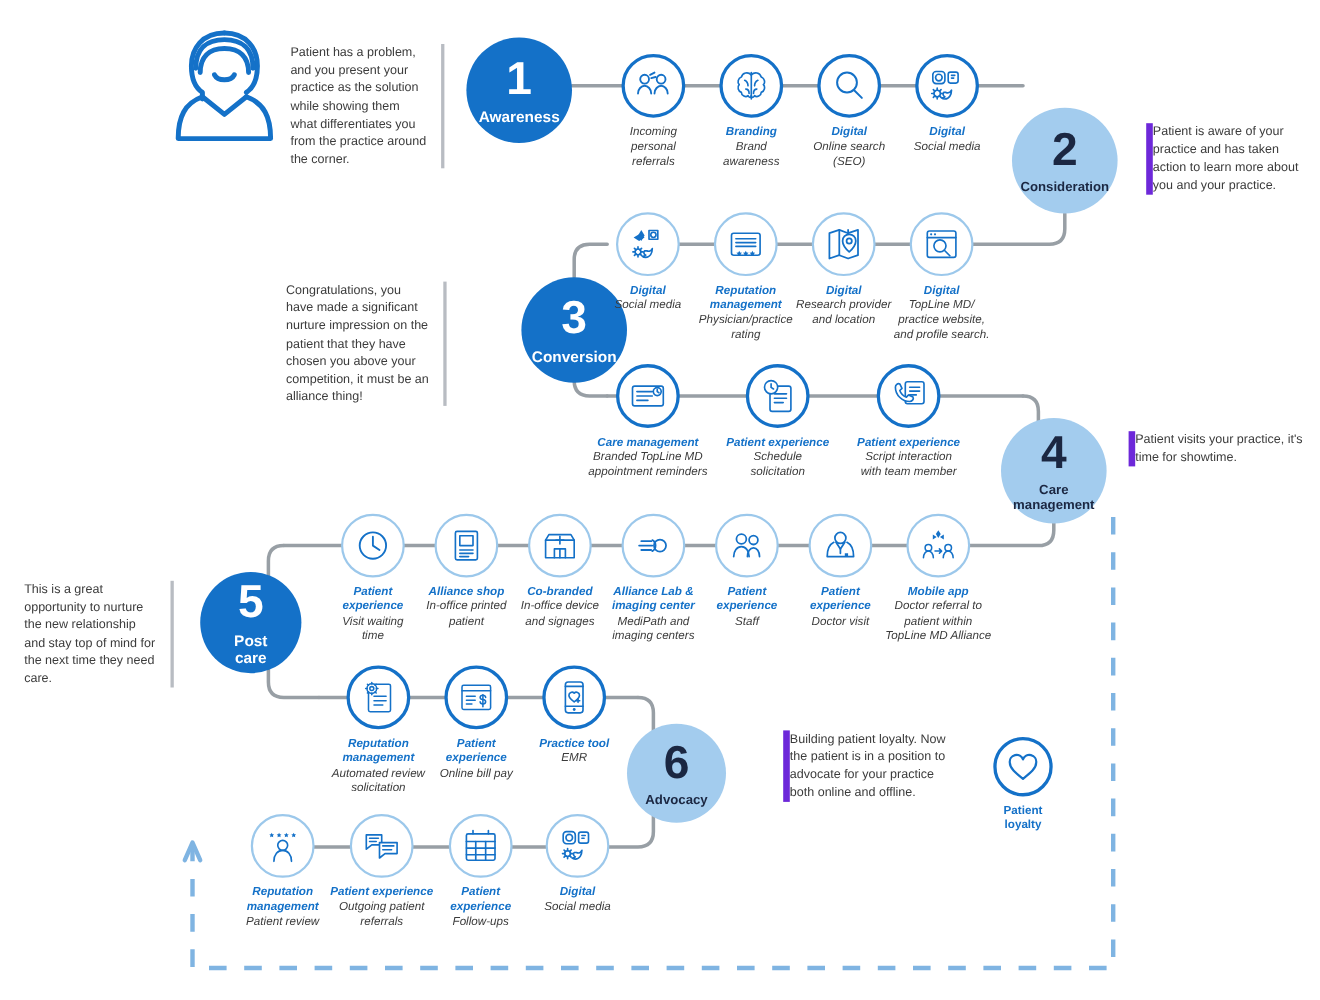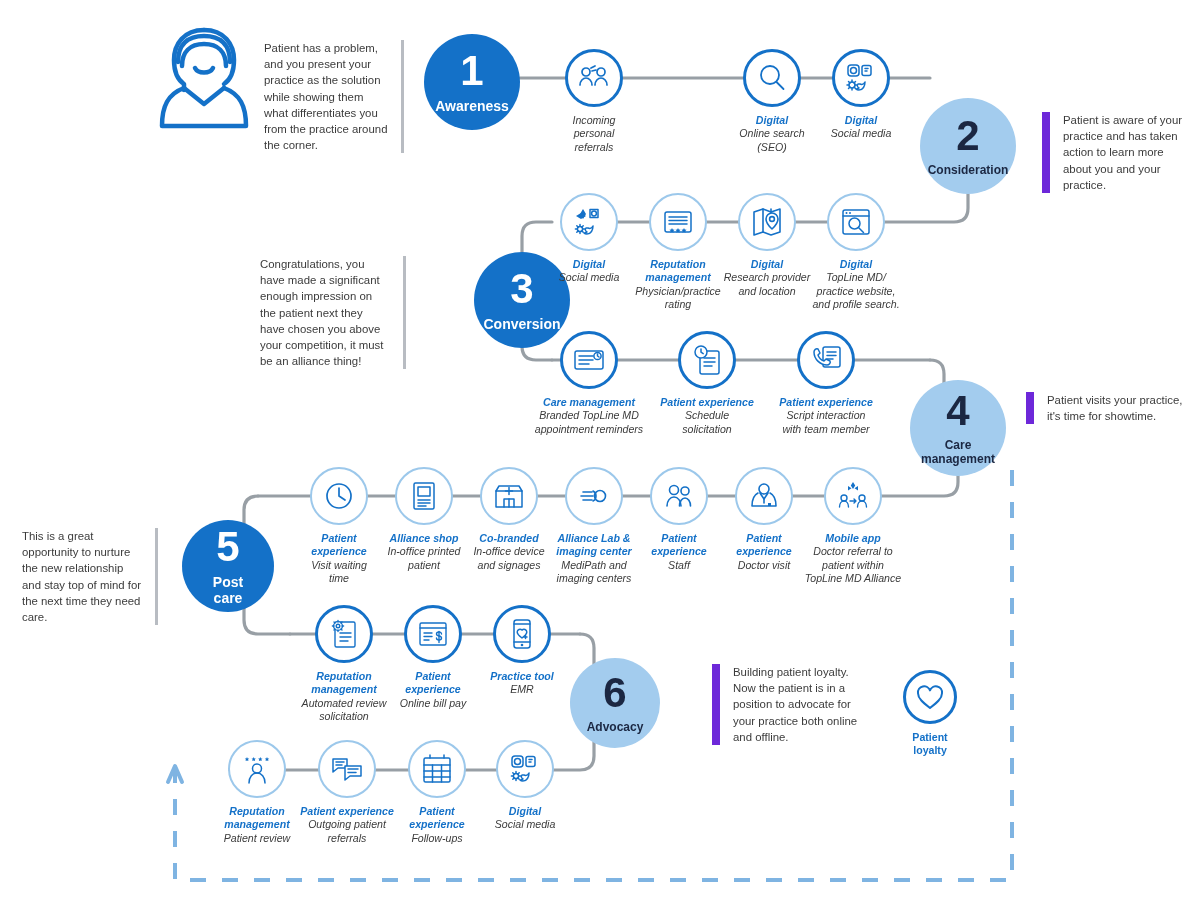--- a/index.html
+++ b/index.html
@@ -51,21 +51,21 @@
 
   
   .desc {
     position: absolute;
     font-size: 11.4px;
     line-height: 1.42;
     color: #3B3B3B;
     z-index: 4;
   }
   .desc.bar-right { border-right: 3px solid #B8BCC2; padding-right: 13px; }
-  .desc.bar-left  { border-left: 8px solid #6d28d9;  padding-left: 13px; }
+  .desc.bar-left  { border-left: 6px solid #6d28d9;  }
 
   
   .node {
     position: absolute;
     width: 122px;
     z-index: 6;
     text-align: center;
     font-style: italic;
   }
   .node .circ {
@@ -204,21 +204,21 @@
 
   <div class="stage light" style="left:570px; top:658px; width:90px; height:90px;">
     <div class="num">6</div>
     <div class="nm">Advocacy</div>
   </div>
 
   <div class="desc bar-right" style="left:264px; top:40px; width:140px;">Patient has a problem, and you present your practice as the solution while showing them what differentiates you from the practice around the corner.</div>
 
   <div class="desc bar-left" style="left:1042px; top:112px; width:152px;">Patient is aware of your practice and has taken action to learn more about you and your practice.</div>
 
-  <div class="desc bar-right" style="left:260px; top:256px; width:146px;">Congratulations, you have made a significant enough impression on the patient next they have chosen you above your competition, it must be an alliance thing!</div>
+  <div class="desc bar-right" style="left:260px; top:256px; width:146px;">Congratulations, you have made a significant nurture impression on the patient that they have chosen you above your competition, it must be an alliance thing!</div>
 
   <div class="desc bar-left" style="left:1026px; top:392px; width:160px;">Patient visits your practice, it's time for showtime.</div>
 
   <div class="desc bar-right" style="left:22px; top:528px; width:136px;">This is a great opportunity to nurture the new relationship and stay top of mind for the next time they need care.</div>
 
   <div class="desc bar-left" style="left:712px; top:664px; width:148px;">Building patient loyalty. Now the patient is in a position to advocate for your practice both online and offline.</div>
 
   <div class="node ring-dark" style="left:533px; top:49px;">
     <div class="circ">
       <svg width="34" height="34" viewBox="0 0 34 34" fill="none" stroke="#1471C8" stroke-width="1.7" stroke-linecap="round" stroke-linejoin="round">
@@ -230,20 +230,35 @@
       </svg>
     </div>
     <div class="cap">
       <b></b>
       <span>Incoming</span>
       <span>personal</span>
       <span>referrals</span>
     </div>
   </div>
 
+  <div class="node ring-dark" style="left:622px; top:49px;">
+    <div class="circ">
+      <svg width="34" height="34" viewBox="0 0 34 34" fill="none" stroke="#1471C8" stroke-width="1.5" stroke-linecap="round" stroke-linejoin="round">
+        <path d="M17 5v24"></path>
+        <path d="M17 7c-3-3-8-2-9 2-3 1-4 5-2 7-2 2-1 6 2 7 0 3 4 5 6 3 1 2 3 2 3 0"></path>
+        <path d="M17 7c3-3 8-2 9 2 3 1 4 5 2 7 2 2 1 6-2 7 0 3-4 5-6 3-1 2-3 2-3 0"></path>
+        <path d="M11 12c2 1 3 3 3 5M23 12c-2 1-3 3-3 5M12 20c2 0 3 2 3 4M22 20c-2 0-3 2-3 4"></path>
+      </svg>
+    </div>
+    <div class="cap">
+      <b>Branding</b>
+      <span>Brand</span>
+      <span>awareness</span>
+    </div>
+  </div>
 
   <div class="node ring-dark" style="left:711px; top:49px;">
     <div class="circ">
       <svg width="34" height="34" viewBox="0 0 34 34" fill="none" stroke="#1471C8" stroke-width="1.8" stroke-linecap="round">
         <circle cx="15" cy="14" r="9"></circle>
           <path d="M21.5 21l7 7"></path>
       </svg>
     </div>
     <div class="cap">
       <b>Digital</b>

